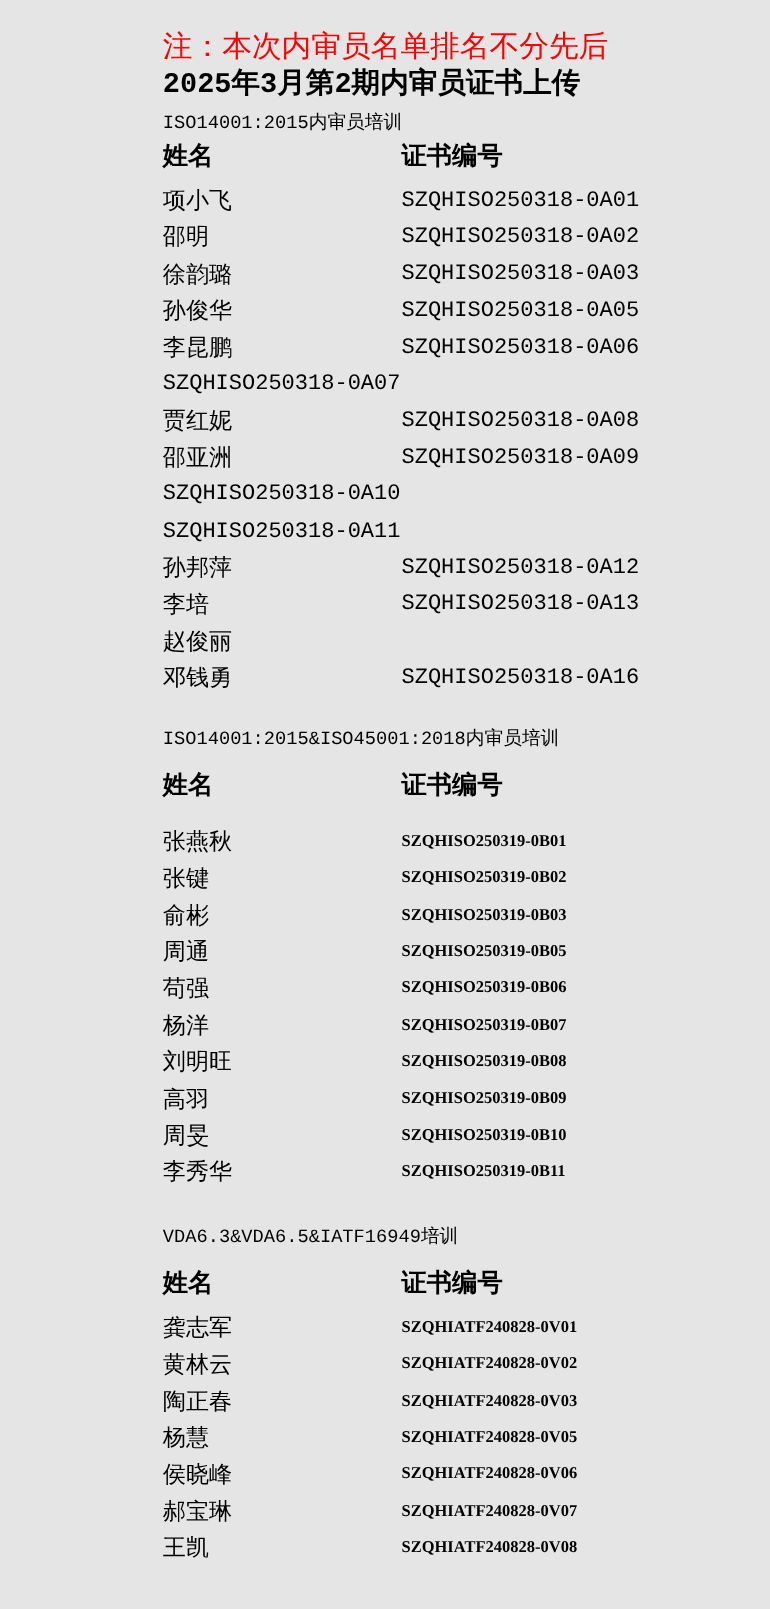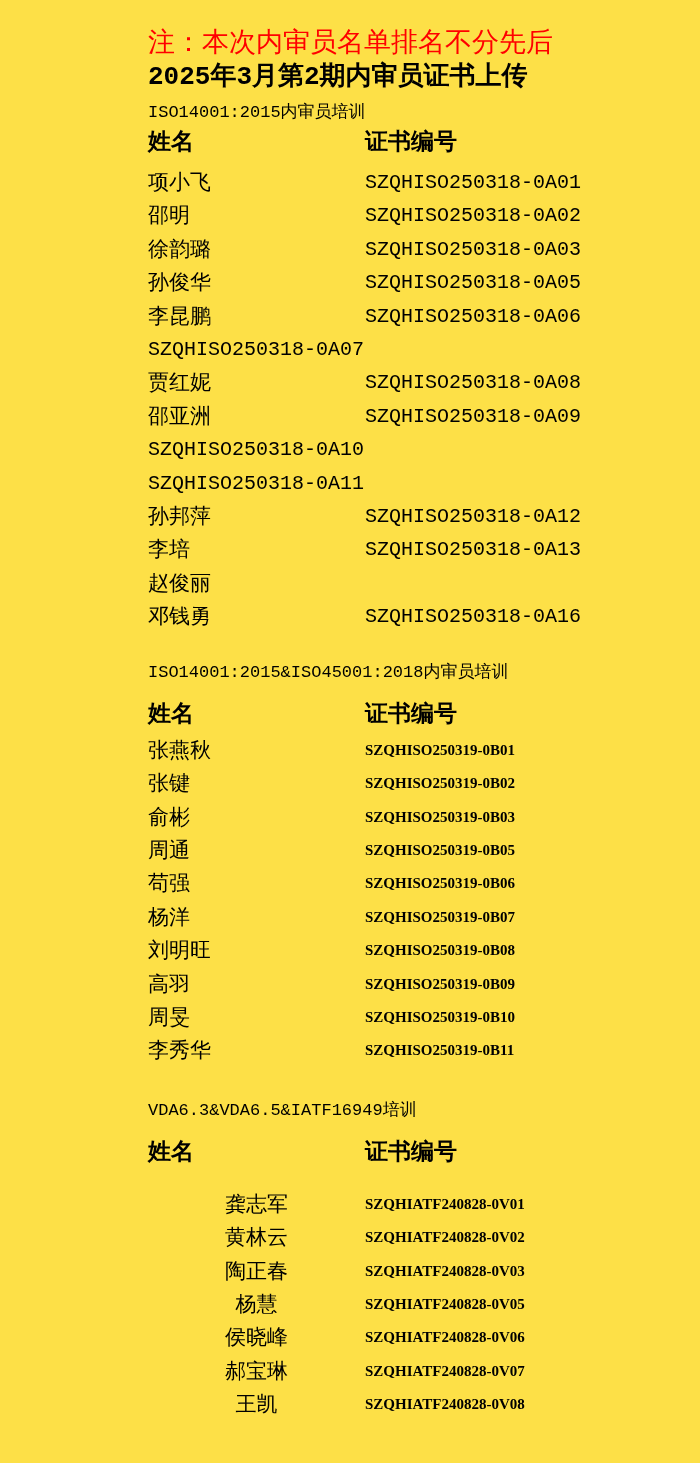--- a/index.html
+++ b/index.html
@@ -4,21 +4,21 @@
 <style>
   html, body {
     margin: 0;
     padding: 0;
     background: #ffffff;
   }
   .page {
     position: relative;
     width: 700px;
     height: 1463px;
-    background: #fde047;
+    background: #e5e5e5;
     box-sizing: border-box;
     padding: 24px 20px 0 148px;
     font-family: "Liberation Serif", "DejaVu Serif", serif;
     color: #000000;
     overflow: hidden;
   }
   .note {
     font-size: 27px;
     line-height: 36px;
     color: #ff0000;
@@ -65,23 +65,23 @@
     font-size: 20px;
   }
   .cert-bold {
     font-family: "Liberation Serif", "DejaVu Serif", serif;
     font-weight: bold;
     font-size: 15px;
   }
   
   .sec-0 .rows { margin-bottom: 26px; }
   .sec-1 .col-header { margin-top: 12px; }
-  .sec-1 .rows { margin-top: 4px; margin-bottom: 30px; }
+  .sec-1 .rows { margin-top: 19px; margin-bottom: 30px; }
   .sec-2 .col-header { margin-top: 12px; }
-  .sec-2 .rows { margin-top: 20px; text-align: center; }
+  .sec-2 .rows { margin-top: 8px; }
 </style>
 </head>
 <body>
 
 <div class="page">
   <div class="note">注：本次内审员名单排名不分先后</div>
   <h1 class="title">2025年3月第2期内审员证书上传</h1>
   <div id="sections">
       <div class="section sec-0">
         <div class="section-heading">ISO14001:2015内审员培训</div>

